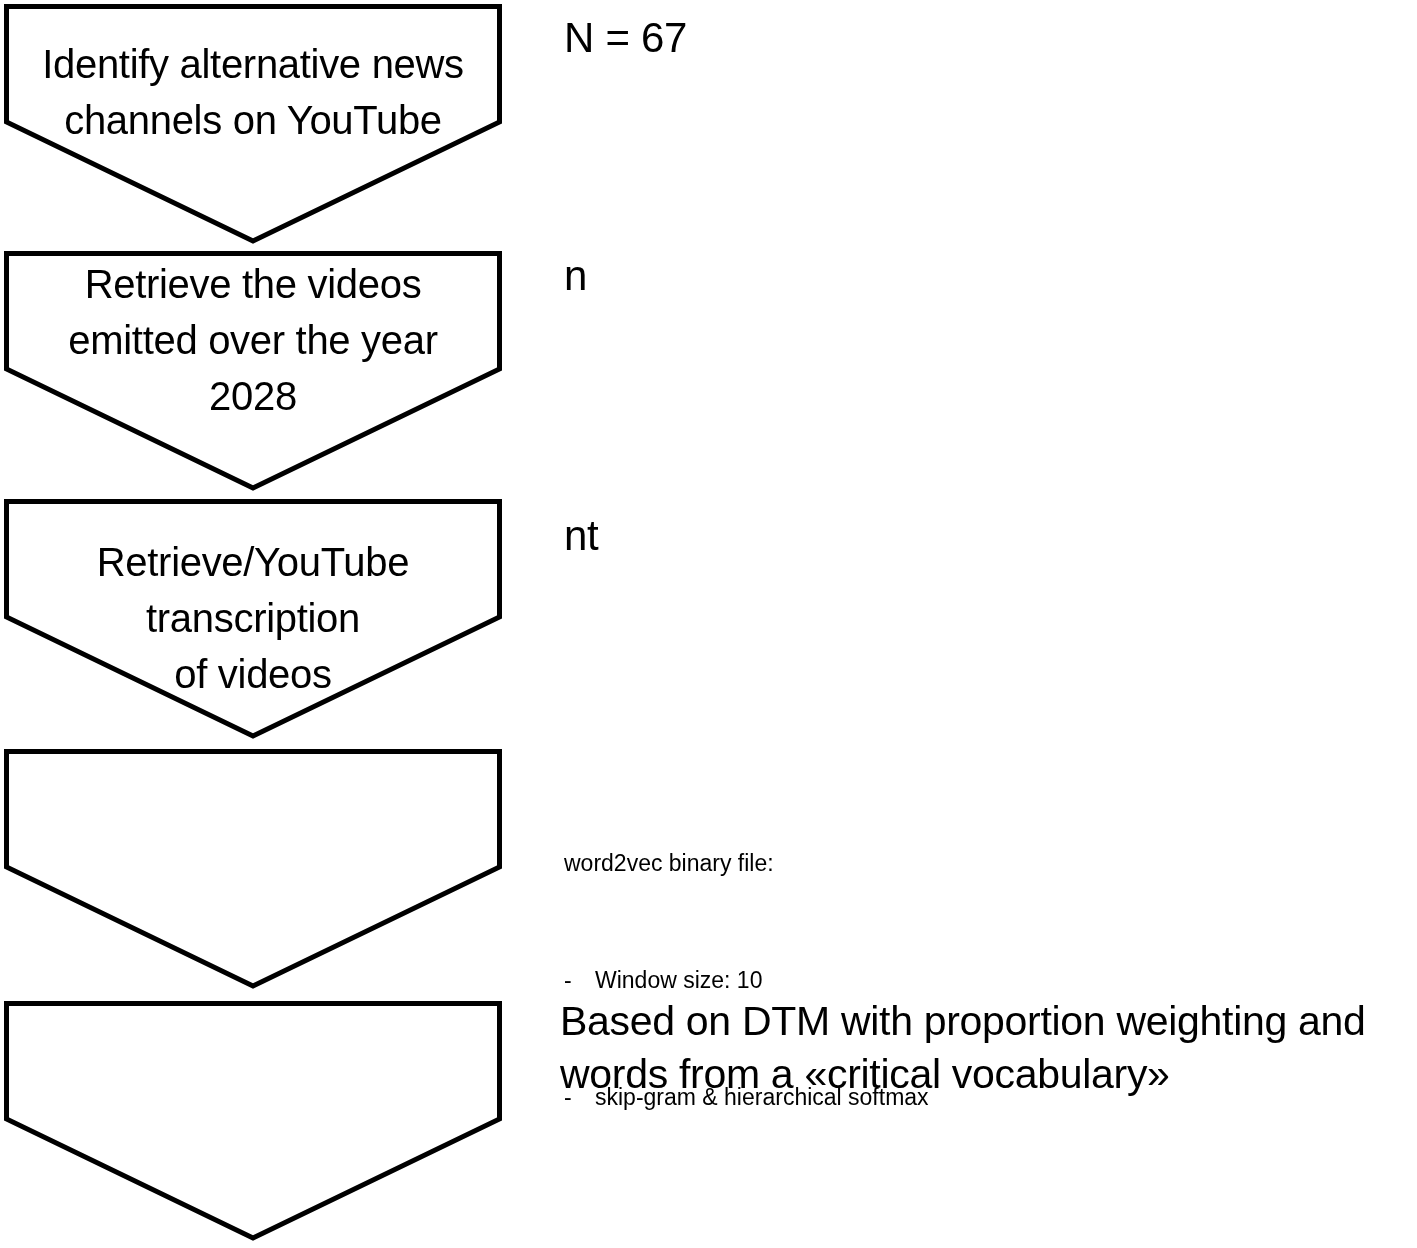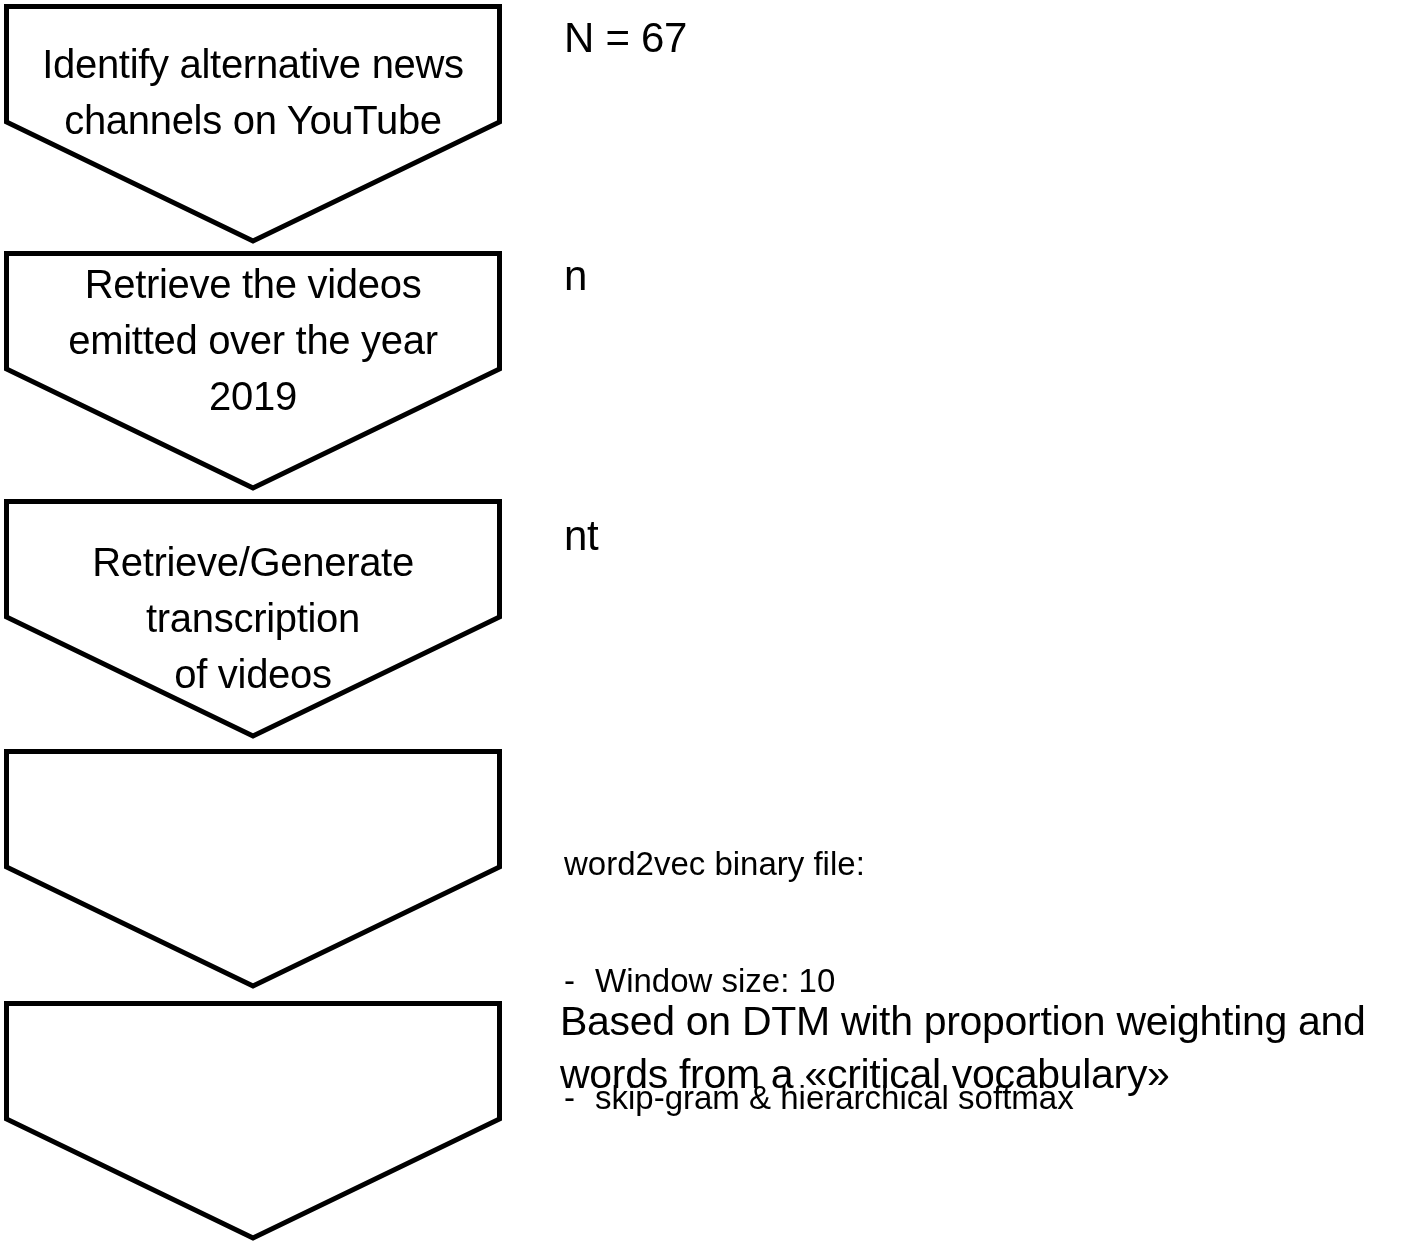--- a/index.html
+++ b/index.html
@@ -57,21 +57,21 @@
     line-height: 56px;
     white-space: pre;
     letter-spacing: -0.3px;
     color: #000000;
   }
   .a1 { top: 10px; text-align: center; }
   .a2 { top: 248px; }
   .a3 { top: 508px; }
   .a4 {
     top: 766px;
-    font-size: 33px;
+    font-size: 23px;
     line-height: 39px;
     letter-spacing: 0;
   }
   .a5 {
     left: 560px;
     top: 995px;
     font-size: 41px;
     line-height: 53px;
   }
   .bullet-row { display: flex; }
@@ -90,26 +90,26 @@
     <polygon points="2.5,2.5 495.5,2.5 495.5,118 249,237 2.5,118"></polygon>
   </svg>
   <div class="step-label l1">Identify alternative news
 channels on YouTube</div>
 
   <svg class="chevron s2" viewBox="0 0 498 240" aria-hidden="true">
     <polygon points="2.5,2.5 495.5,2.5 495.5,118 249,237 2.5,118"></polygon>
   </svg>
   <div class="step-label l2">Retrieve the videos
 emitted over the year
-2019</div>
+2028</div>
 
   <svg class="chevron s3" viewBox="0 0 498 240" aria-hidden="true">
     <polygon points="2.5,2.5 495.5,2.5 495.5,118 249,237 2.5,118"></polygon>
   </svg>
-  <div class="step-label l3">Retrieve/Generate
+  <div class="step-label l3">Retrieve/YouTube
 transcription
 of videos</div>
 
   <svg class="chevron s4" viewBox="0 0 498 240" aria-hidden="true">
     <polygon points="2.5,2.5 495.5,2.5 495.5,118 249,237 2.5,118"></polygon>
   </svg>
 
   <svg class="chevron s5" viewBox="0 0 498 240" aria-hidden="true">
     <polygon points="2.5,2.5 495.5,2.5 495.5,118 249,237 2.5,118"></polygon>
   </svg>

